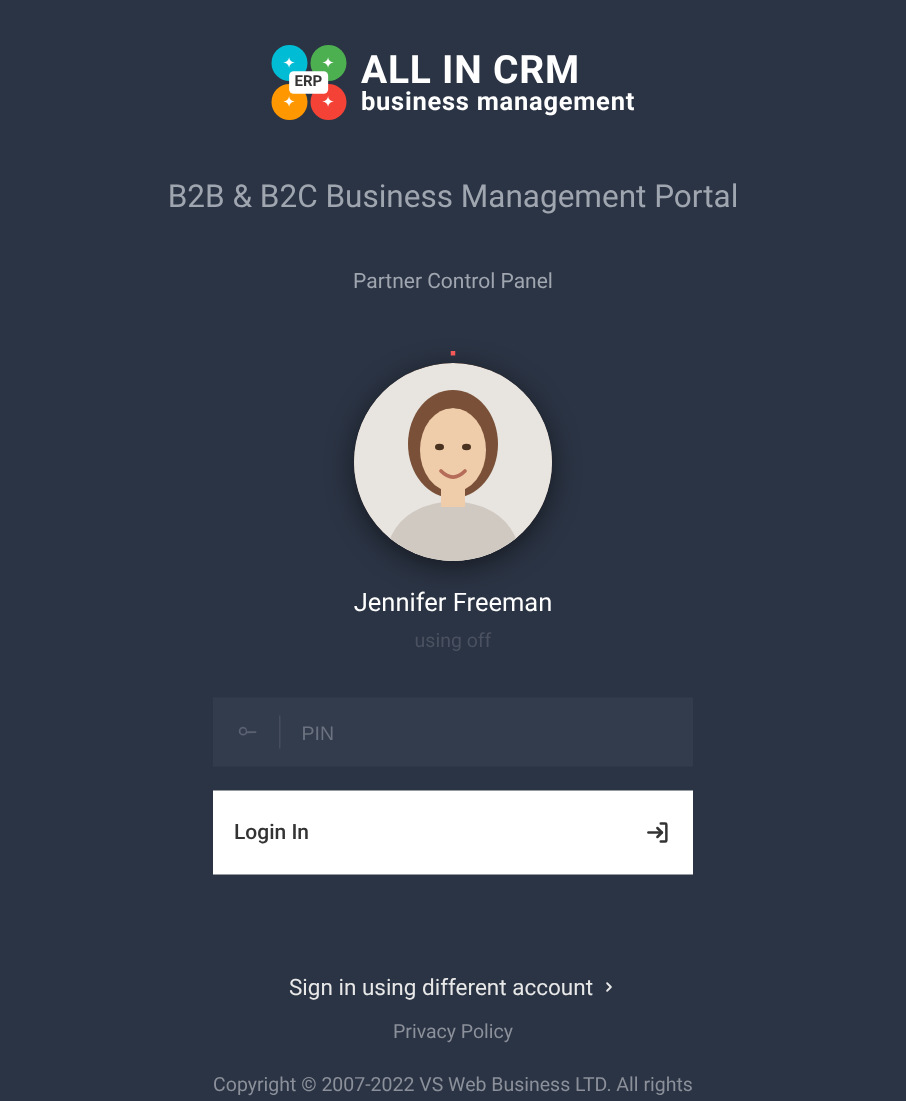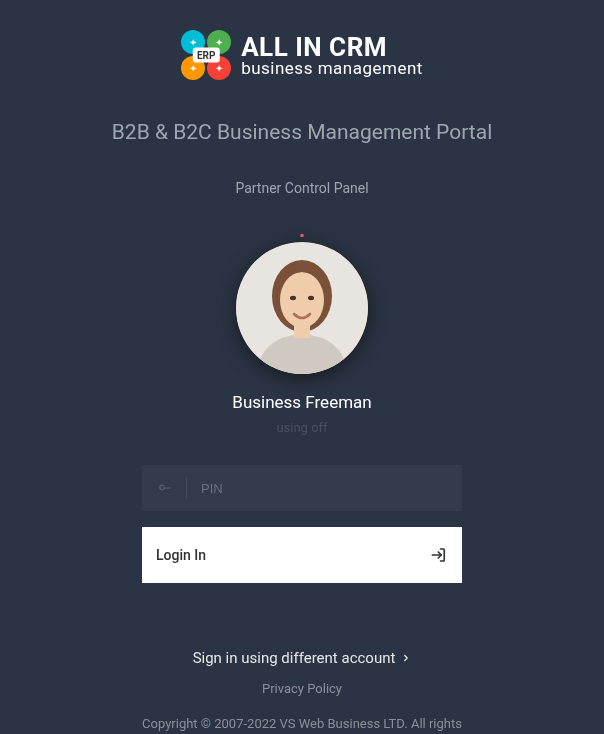--- a/index.html
+++ b/index.html
@@ -69,21 +69,21 @@
       line-height: 1;
       color: #fff;
     }
     .logo-title {
       font-size: 26px;
       font-weight: bold;
       letter-spacing: 0.5px;
     }
     .logo-subtitle {
       font-size: 17px;
-      font-weight: 400;
+      font-weight: 700;
       letter-spacing: 0.5px;
     }
     .portal-heading {
       margin-top: 40px;
       font-size: 21px;
       color: #a0a6b0;
       font-weight: 400;
       text-align: center;
     }
     .panel-heading {
@@ -255,21 +255,21 @@
           <path d="M 44 44 Q 50 26 66 24 Q 82 26 88 44 Q 88 32 66 30 Q 44 32 44 44 Z" fill="#7a5138"></path>
           <ellipse cx="57" cy="56" rx="3" ry="2.2" fill="#4a3220"></ellipse>
           <ellipse cx="75" cy="56" rx="3" ry="2.2" fill="#4a3220"></ellipse>
           <path d="M 58 72 Q 66 80 74 72" stroke="#b56d5a" stroke-width="2.5" fill="none" stroke-linecap="round"></path>
           <rect x="58" y="82" width="16" height="14" fill="#f0cdaa"></rect>
         </g>
       </svg>
     </div>
   </div>
 
-  <div class="user-name">Business Freeman</div>
+  <div class="user-name">Jennifer Freeman</div>
   <div class="user-status">using off</div>
 
   <div class="form-block">
     <div class="pin-row">
       <span class="pin-icon">
         <svg width="14" height="14" viewBox="0 0 24 24" fill="currentColor">
           <path d="M7 14a3 3 0 1 1 0-6 3 3 0 0 1 0 6zm0-8a5 5 0 0 0 0 10c1.9 0 3.5-1.1 4.4-2.6L22 13v-2L11.4 11A5 5 0 0 0 7 6z"></path>
         </svg>
       </span>
       <span class="pin-divider"></span>

